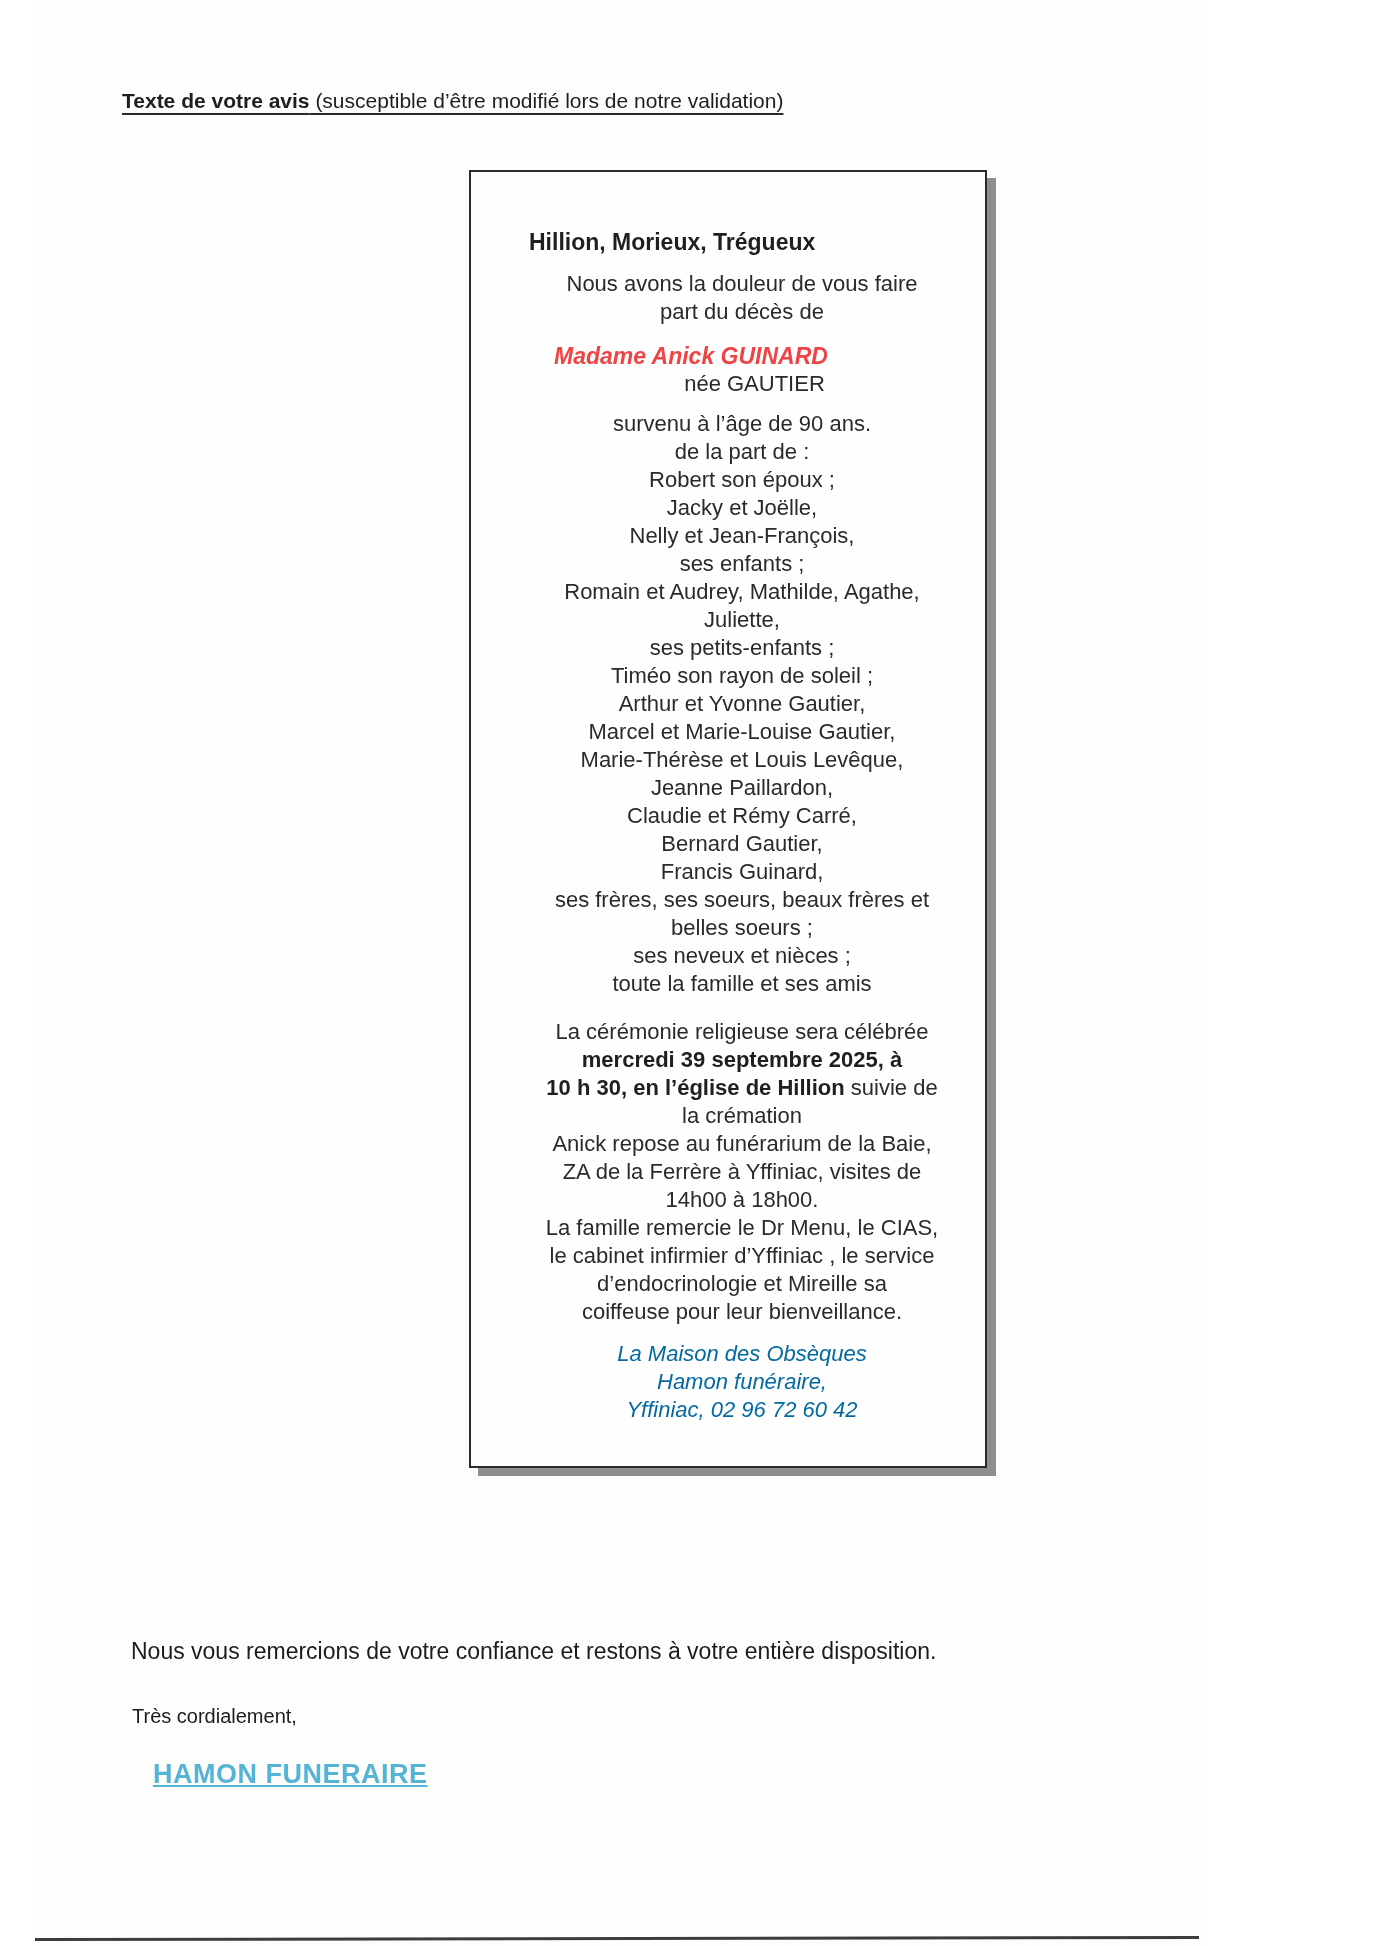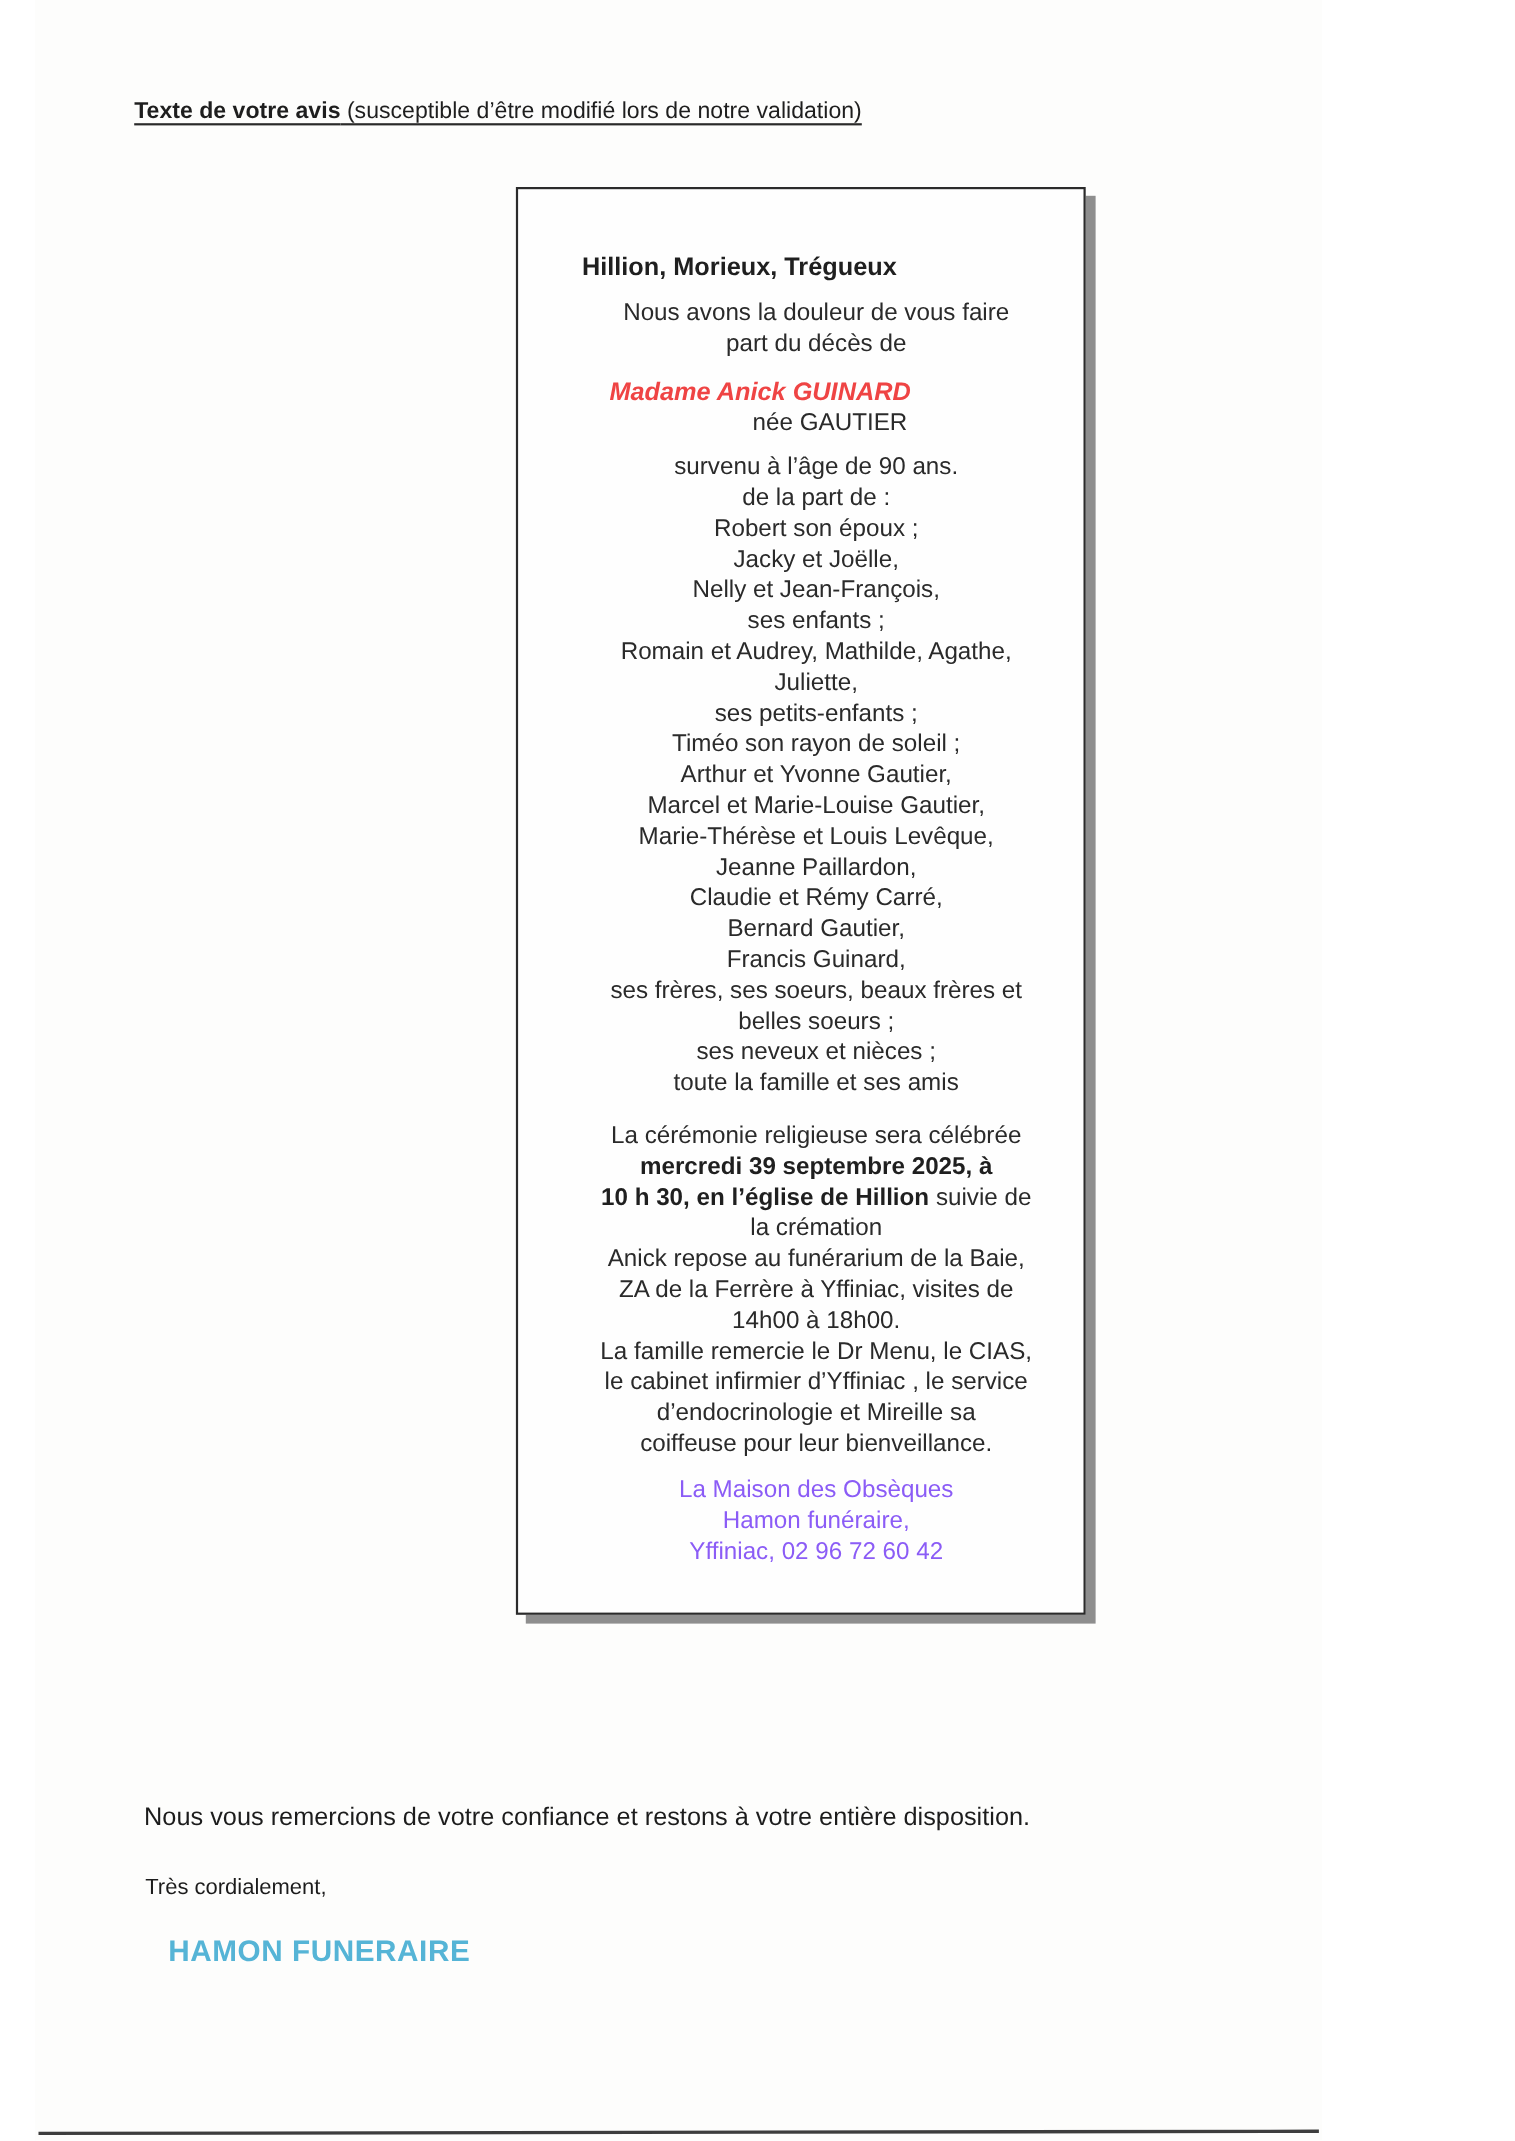--- a/index.html
+++ b/index.html
@@ -34,35 +34,35 @@
     padding: 56px 30px 0 58px;
     font-size: 22px; line-height: 28px; color: #2a2a2a;
   }
   .notice-title { font-weight: bold; font-size: 23px; margin-bottom: 14px; color: #1f1f1f; }
   .para { margin: 0 0 16px 0; }
   .name-block { padding-left: 25px; margin-bottom: 12px; }
   .name-bold { font-weight: bold; font-size: 23px; color: #ef4444; font-style: italic; }
   .family { margin-bottom: 20px; }
   .ceremony { margin-bottom: 14px; }
   .bold { font-weight: bold; color: #1f1f1f; }
-  .signature { color: #8b5cf6; }
+  .signature { font-style: italic; color: #0369a1; }
   .line { min-height: 28px; text-align: center; }
 
   
   .thanks {
     position: absolute; left: 99px; top: 1638px;
     font-size: 23px; color: #1c1c1c;
   }
   .closing {
     position: absolute; left: 100px; top: 1705px;
     font-size: 20px; color: #1c1c1c;
   }
   .company {
     position: absolute; left: 121px; top: 1759px;
-    font-size: 27px; font-weight: bold; letter-spacing: 0.5px;
+    font-size: 27px; font-weight: bold; letter-spacing: 0.5px; text-decoration: underline;
   }
 
   .bottom-rule {
     position: absolute; left: 3px; right: 3px; top: 1937px;
     height: 3px; background: #3d3d3d;
     transform: rotate(-0.1deg);
   }
 </style>
 </head>
 <body>

